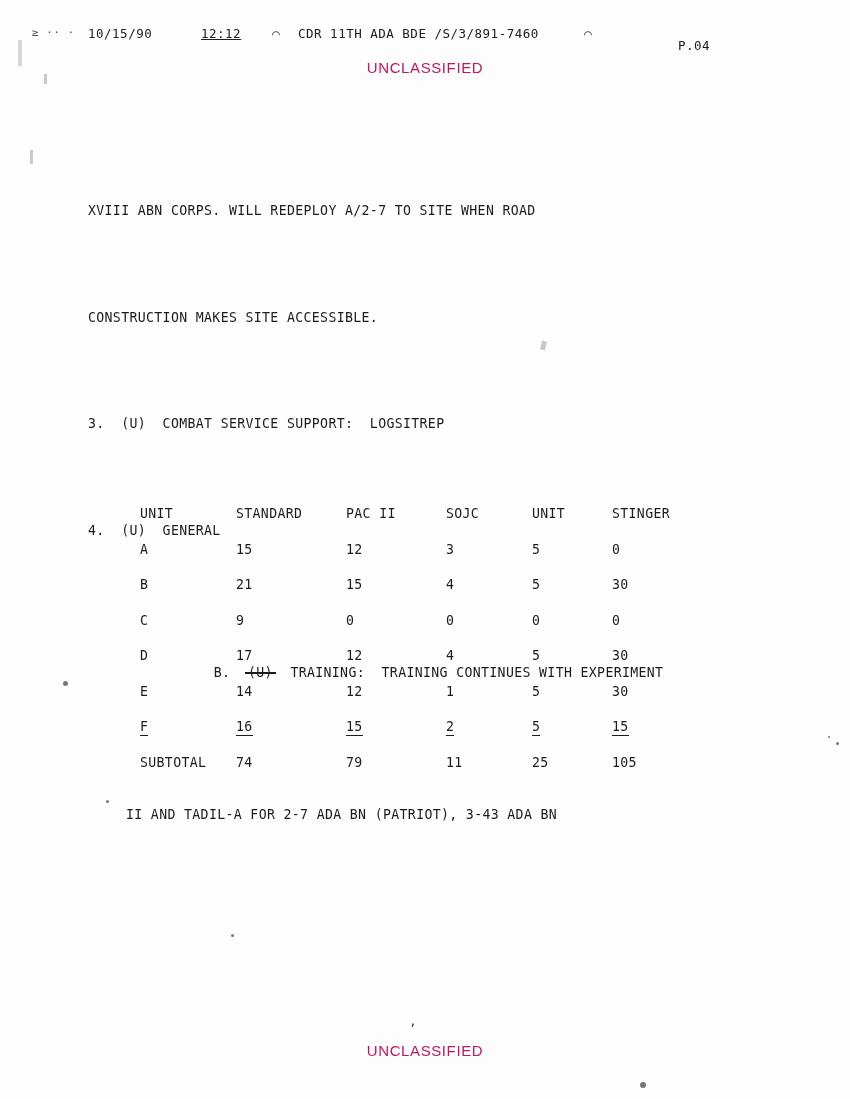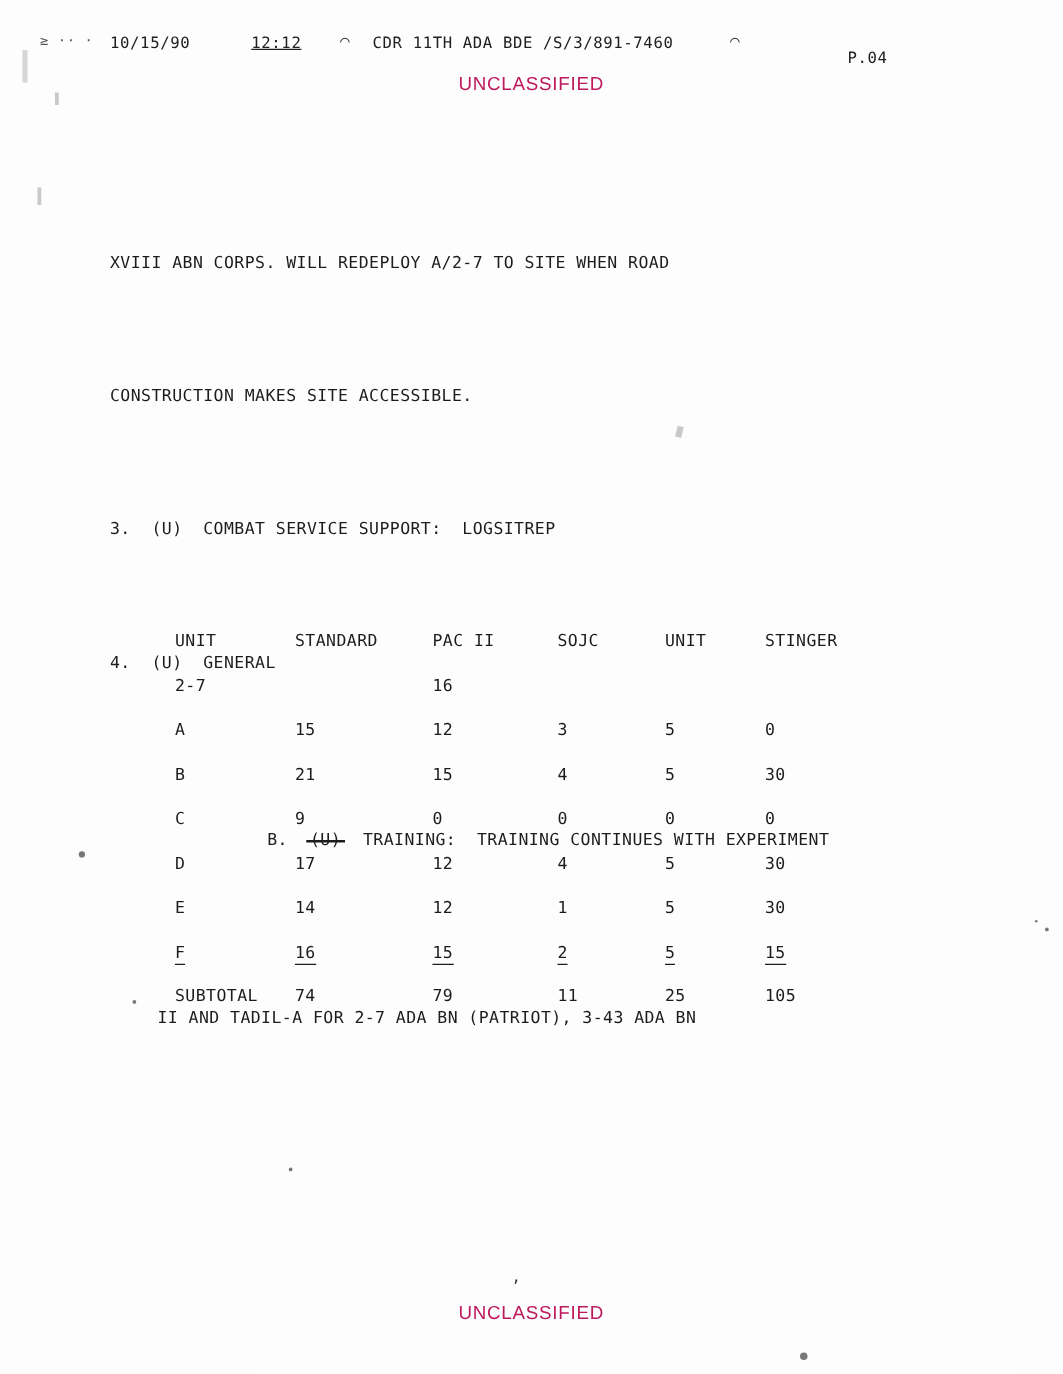--- a/index.html
+++ b/index.html
@@ -203,28 +203,20 @@
           <th class="col-unit">UNIT</th>
           <th class="col-std">STANDARD</th>
           <th class="col-pac">PAC II</th>
           <th class="col-soc">SOJC</th>
           <th class="col-lchr">UNIT</th>
           <th class="col-sting">STINGER</th>
         </tr>
       </thead>
       <tbody>
         <tr>
-          <td class="col-unit">2-7</td>
-          <td class="col-std"></td>
-          <td class="col-pac">16</td>
-          <td class="col-soc"></td>
-          <td class="col-lchr"></td>
-          <td class="col-sting"></td>
-        </tr>
-        <tr>
           <td class="col-unit">A</td>
           <td class="col-std">15</td>
           <td class="col-pac">12</td>
           <td class="col-soc">3</td>
           <td class="col-lchr">5</td>
           <td class="col-sting">0</td>
         </tr>
         <tr>
           <td class="col-unit">B</td>
           <td class="col-std">21</td>

